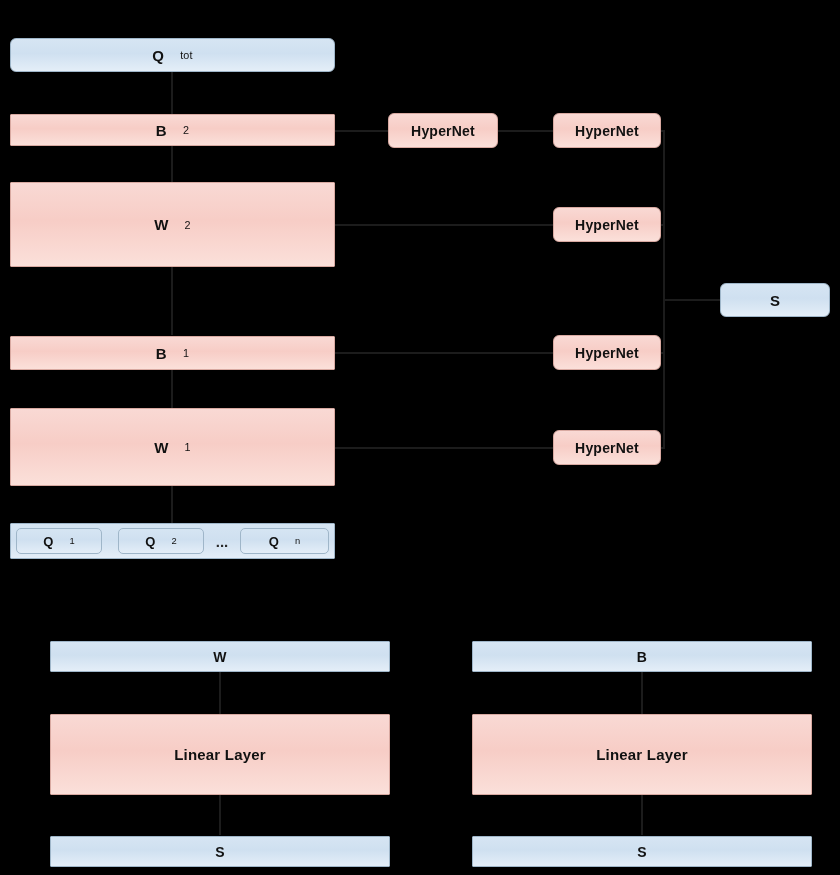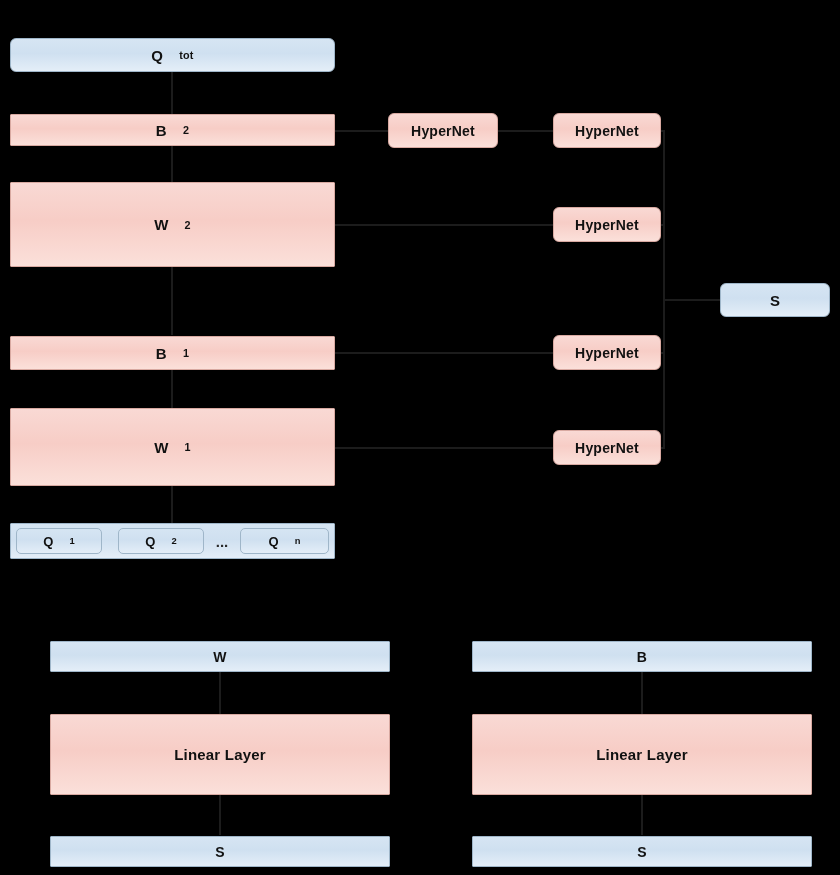--- a/index.html
+++ b/index.html
@@ -23,21 +23,21 @@
     border:1px solid #9fb6c9;
   }
   .pink{
     background:linear-gradient(180deg,#f9d9d4 0%,#f7cdc6 45%,#fbe0da 100%);
     border:1px solid #d8a9a1;
   }
   .rnd{border-radius:6px;}
   .rnd-sm{border-radius:5px;}
   .sq{border-radius:1px;}
 
-  .sub{font-size:.72em;vertical-align:-0.18em;font-weight:bold;margin-left:16px;}
+  .sub{font-size:.72em;vertical-align:-0.18em;font-weight:normal;margin-left:16px;}
 
   
   .vline{position:absolute;width:2px;background:#1c1c1c;}
   .hline{position:absolute;height:2px;background:#1c1c1c;}
 
   .ellipsis{
     position:absolute;color:#2b2b2b;font-weight:bold;font-size:15px;
     display:flex;align-items:center;justify-content:center;
   }
 </style>

